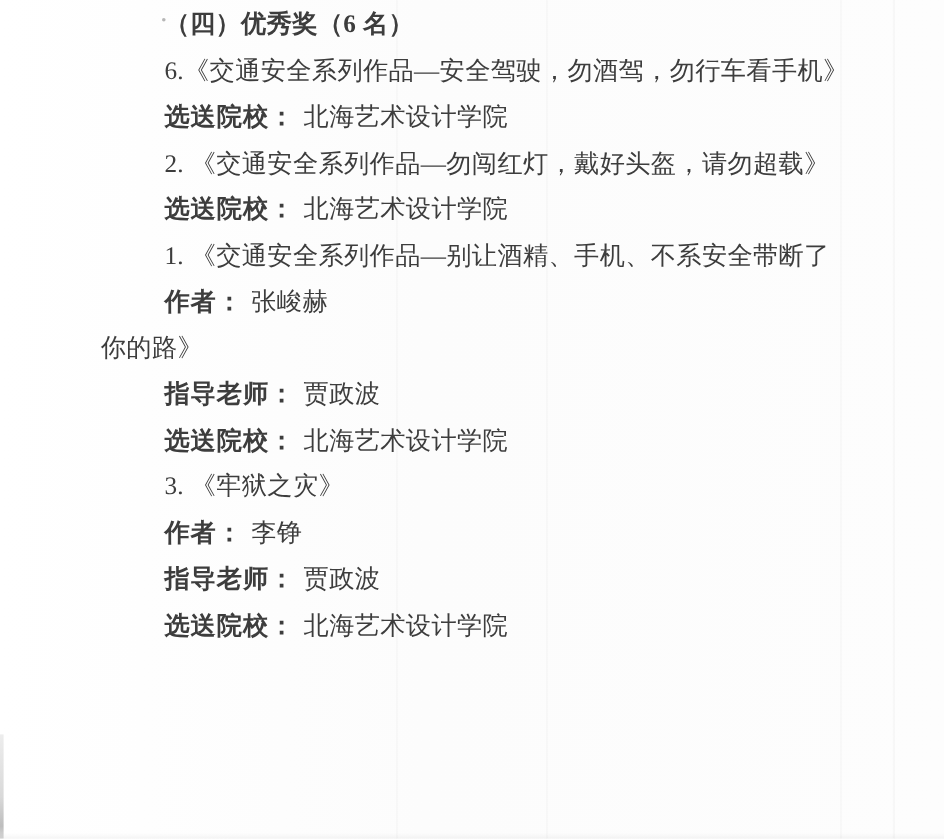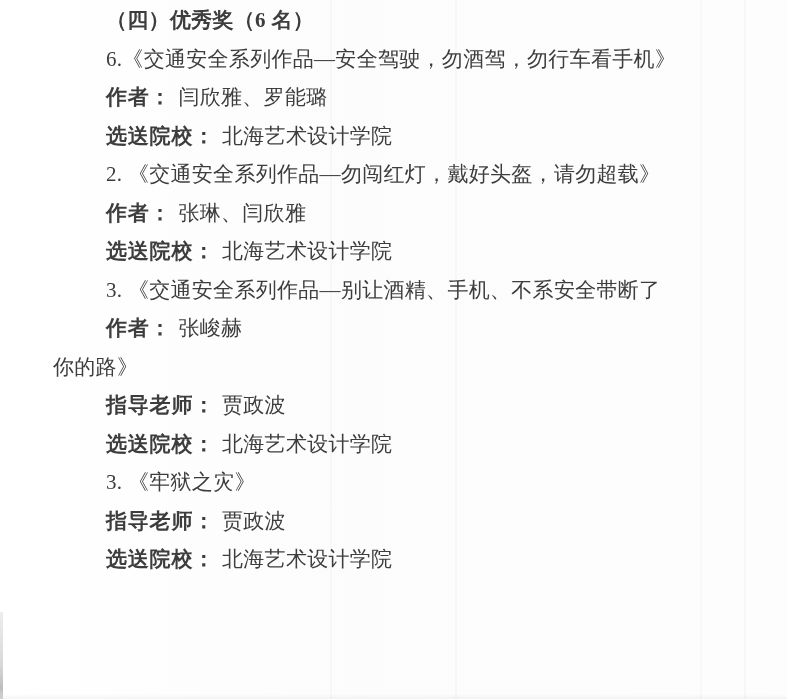--- a/index.html
+++ b/index.html
@@ -18,21 +18,21 @@
       linear-gradient(90deg, rgba(0,0,0,0.018) 0 2px, transparent 2px) 330px 0 / 3px 100% no-repeat,
       linear-gradient(90deg, rgba(0,0,0,0.02) 0 2px, transparent 2px) 455px 0 / 3px 100% no-repeat,
       linear-gradient(90deg, rgba(0,0,0,0.02) 0 2px, transparent 2px) 700px 0 / 3px 100% no-repeat,
       linear-gradient(90deg, rgba(0,0,0,0.025) 0 2px, transparent 2px) 744px 0 / 3px 100% no-repeat,
       linear-gradient(90deg, #ffffff 0%, #fcfcfc 45%, #fdfdfd 100%);
   }
   .content {
     position: absolute;
     top: 1px; left: 0;
     width: 700px;
-    padding-left: 53px;
+    padding-left: 84px;
   }
   p.line {
     margin: 0;
     font-size: 21px;
     line-height: 38.5px;
     text-indent: 53px;
     white-space: nowrap;
     letter-spacing: 0.3px;
   }
   p.line.cont { text-indent: 0; }
@@ -63,54 +63,51 @@
 <span class="edge-sliver"></span>
 <span class="bottom-shade"></span>
 
 <div class="content">
 
   <p class="line heading">（四）优秀奖（6 名）</p>
 
   <div>
     <p class="line">6.《交通安全系列作品—安全驾驶，勿酒驾，勿行车看手机》</p>
     <p class="line">
-      <strong class="lbl">作者：</strong><span>闫欣雅、罗能璐</span>
-    </p>
-    <p class="line">
       <strong class="lbl">选送院校：</strong><span>北海艺术设计学院</span>
     </p>
   </div>
 
   <div>
     <p class="line">2. 《交通安全系列作品—勿闯红灯，戴好头盔，请勿超载》</p>
     <p class="line">
-      <strong class="lbl">作者：</strong><span>张琳、闫欣雅</span>
-    </p>
-    <p class="line">
       <strong class="lbl">选送院校：</strong><span>北海艺术设计学院</span>
     </p>
   </div>
 
   <div>
-    <p class="line">3. 《交通安全系列作品—别让酒精、手机、不系安全带断了</p>
+    <p class="line">1. 《交通安全系列作品—别让酒精、手机、不系安全带断了</p>
     <p class="line">
       <strong class="lbl">作者：</strong><span>张峻赫</span>
     </p>
     <p class="line cont">你的路》</p>
     <p class="line">
       <strong class="lbl">指导老师：</strong><span>贾政波</span>
     </p>
     <p class="line">
       <strong class="lbl">选送院校：</strong><span>北海艺术设计学院</span>
     </p>
   </div>
 
   <div>
     <p class="line">3. 《牢狱之灾》</p>
     <p class="line">
+      <strong class="lbl">作者：</strong><span>李铮</span>
+    </p>
+    <p class="line">
       <strong class="lbl">指导老师：</strong><span>贾政波</span>
     </p>
     <p class="line">
       <strong class="lbl">选送院校：</strong><span>北海艺术设计学院</span>
     </p>
   </div>
 
 </div>
 
 </body></html>

